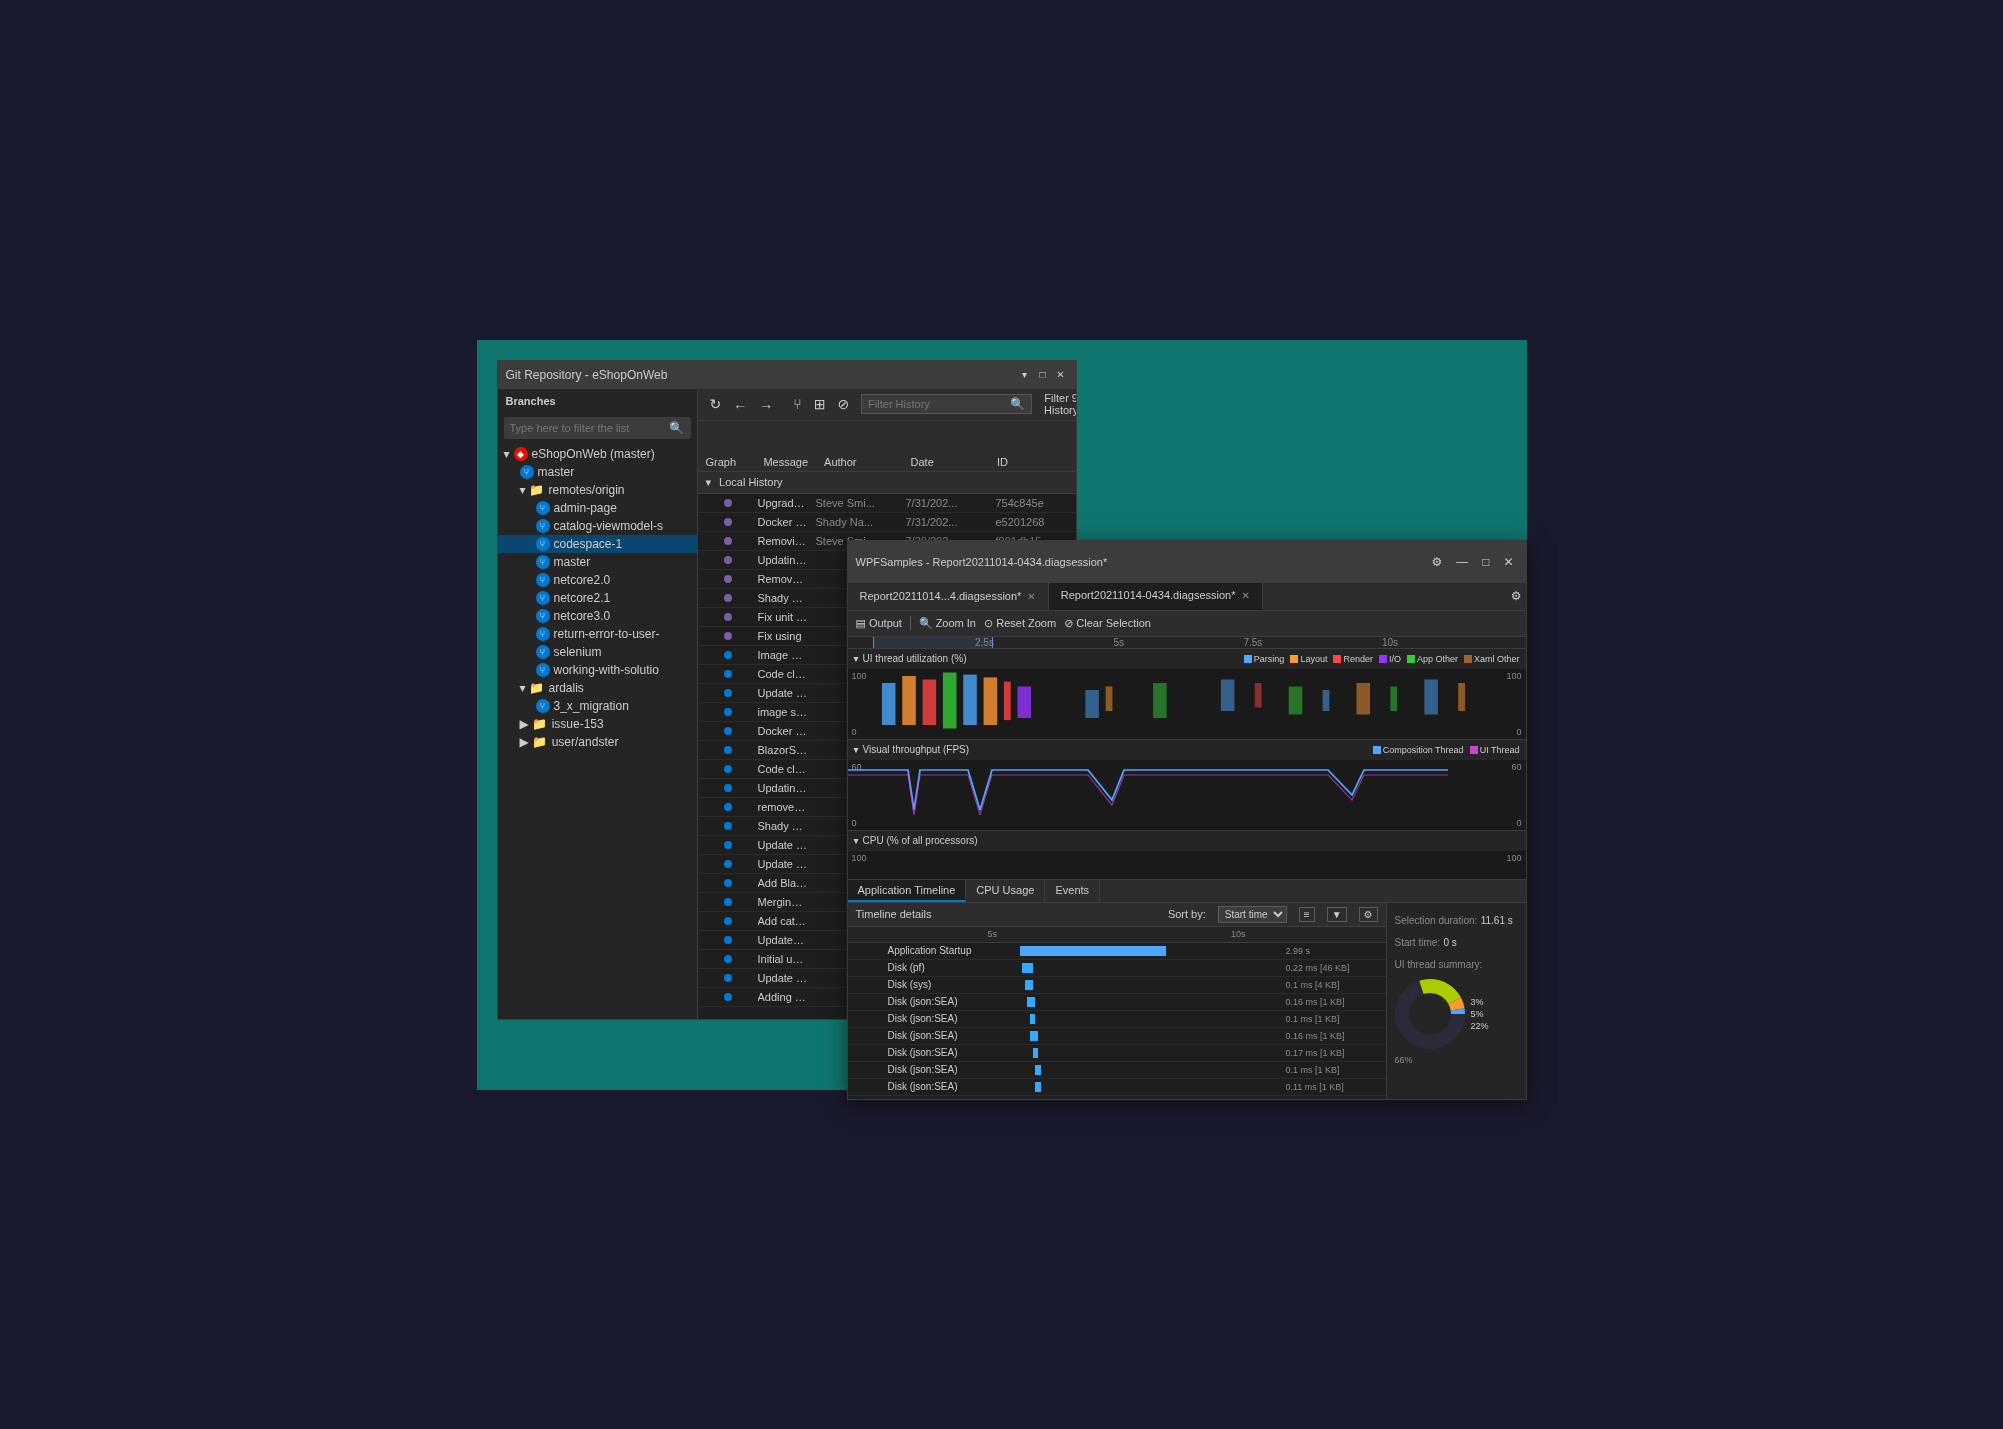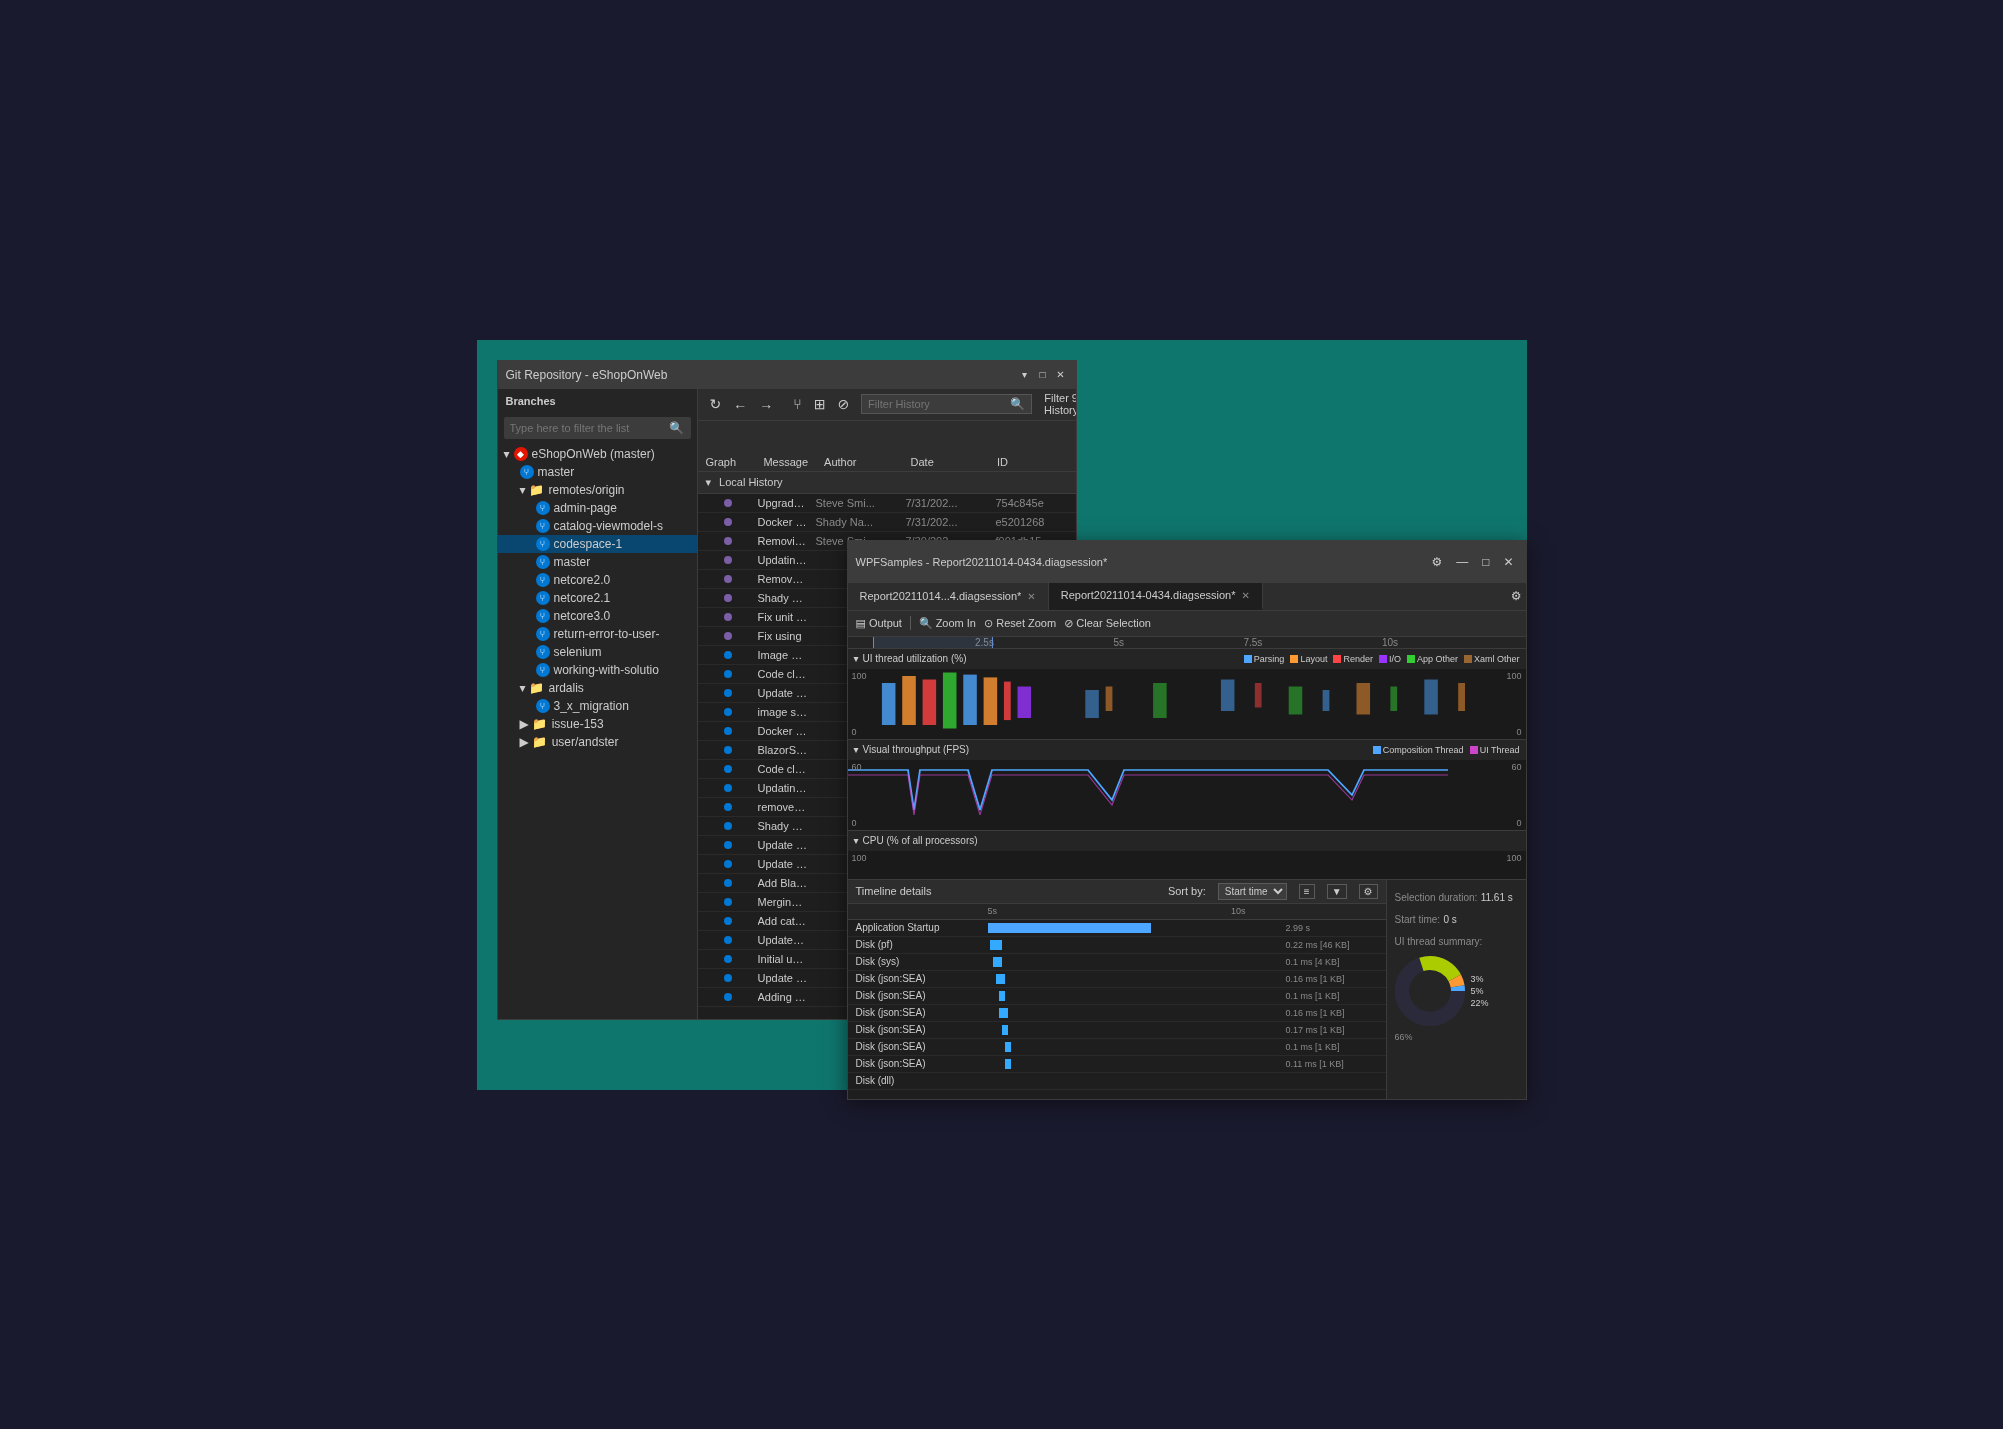--- a/index.html
+++ b/index.html
@@ -493,21 +493,21 @@
     .tl-events::-webkit-scrollbar-thumb { background: #5a5a5a; }
 
     .tl-event-row {
       display: flex;
       align-items: center;
       padding: 1px 0;
       border-bottom: 1px solid #2a2a2a;
       font-size: 10px;
       color: #cccccc;
     }
-    .tl-event-name { width: 140px; padding-left: 8px; white-space: nowrap; overflow: hidden; text-overflow: ellipsis; }
+    .tl-event-name { width: 140px; padding-left: 8px; white-space: nowrap; overflow: hidden; text-overflow: ellipsis; margin-left: 32px; }
     .tl-event-bar-area { flex: 1; position: relative; height: 14px; }
     .tl-event-bar {
       height: 10px;
       position: absolute;
       top: 2px;
     }
     .tl-event-detail { width: 100px; color: #8a8a8a; font-size: 9px; white-space: nowrap; }
 
     .tl-right {
       width: 140px;
@@ -1193,20 +1193,25 @@
           <svg width="100%" height="100%" preserveAspectRatio="none">
 
             <path d="M0,70 L20,68 L40,60 L60,65 L80,55 L100,60 L120,55 L140,58 L160,52 L180,55 L200,50 L220,52 L240,55 L260,50 L280,52 L300,48 L320,50 L340,45 L360,48 L380,50 L400,55 L420,52 L440,58 L460,55 L480,50 L500,52 L520,55 L540,50 L560,55 L580,60 L600,55 L620,50 L640,55 L660,52 L680,58 L700,70" stroke="#aacc00" stroke-width="1" fill="rgba(150,200,0,0.3)"></path>
           </svg>
         </div>
       </div>
 
     </div>
 
     <div class="diag-bottom">
+      <div class="bottom-tabs">
+        <div class="bottom-tab active">Application Timeline</div>
+        <div class="bottom-tab">CPU Usage</div>
+        <div class="bottom-tab">Events</div>
+      </div>
       <div class="timeline-details">
         <div class="tl-left">
           <div class="tl-details-header">
             <span class="tl-details-title">Timeline details</span>
             <div class="tl-sort">
               <span>Sort by:</span>
               <select>
                 <option>Start time</option>
                 <option>Duration</option>
                 <option>Category</option>

